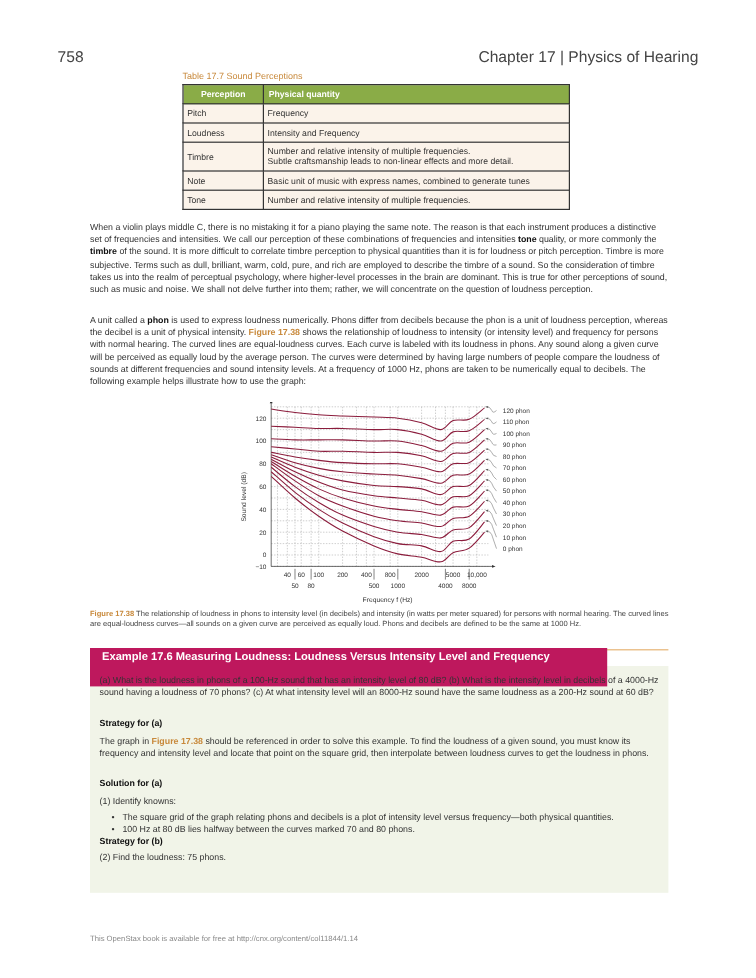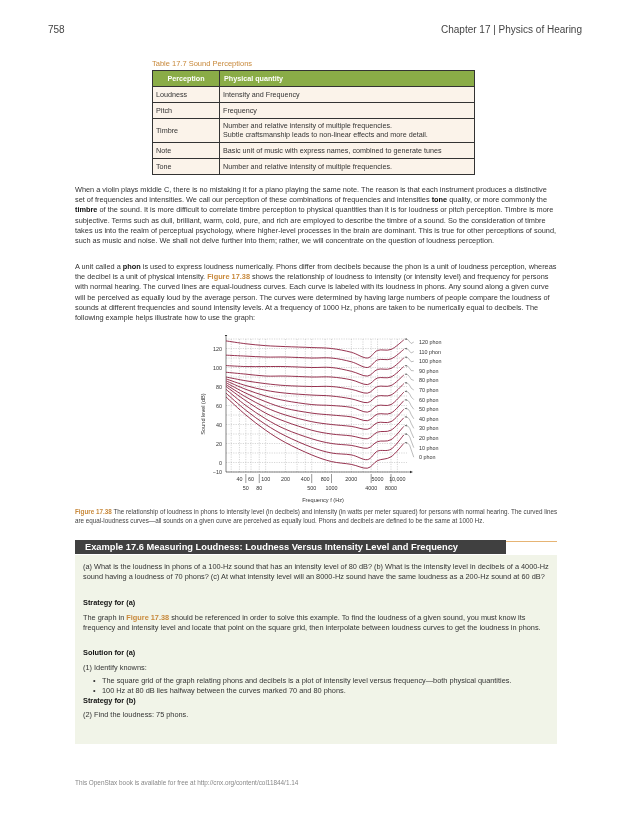--- a/index.html
+++ b/index.html
@@ -1,36 +1,36 @@
 <!DOCTYPE html>
 <html><head>
 <meta charset="utf-8">
 <style>
   html,body{margin:0;padding:0;background:#fff;}
   body{width:630px;height:815px;position:relative;overflow:hidden;font-family:"Liberation Sans",sans-serif;color:#333;}
-  .hdr{position:absolute;top:24px;font-size:10px;color:#444;text-align:right;}
+  .hdr{position:absolute;top:40px;font-size:13px;color:#444;text-align:right;}
   #page-num{left:48px;}
   #chapter{right:48px;}
   #tbl-caption{position:absolute;left:152px;top:59px;font-size:7.5px;color:#c8893b;}
   table.perc{position:absolute;left:152px;top:70px;width:323px;border-collapse:collapse;font-size:7.2px;}
   table.perc th{background:#8aac47;color:#fff;font-weight:bold;text-align:left;height:15px;padding:0 4px;border:1px solid #333;}
   table.perc th:first-child{text-align:center;}
   table.perc td{background:#fbf3ea;border:1px solid #333;padding:2px 3px;vertical-align:middle;line-height:1.3;height:11px;}
   table.perc td:first-child{width:60px;}
   table.perc{border:1.5px solid #222;}
   .para{position:absolute;left:75px;width:482px;font-size:7.35px;line-height:10.2px;color:#333;text-align:left;}
   .para b{color:#111;}
   .figref{color:#c8893b;font-weight:bold;}
   #para1{top:185px;}
   #para2{top:262px;}
   #chart{position:absolute;left:195px;top:335px;width:250px;height:175px;}
   #fig-caption{position:absolute;left:75px;top:508px;width:485px;font-size:6.3px;line-height:8.6px;color:#444;}
   #fig-caption .figlabel{color:#c8893b;font-weight:bold;}
   #ex-bar{position:absolute;left:75px;top:541px;width:482px;height:1px;background:#e6b474;}
-  #ex-title{position:absolute;left:75px;top:540px;width:431px;height:14px;background:#404040;color:#fff;font-weight:bold;font-size:9.3px;line-height:14px;padding-left:10px;box-sizing:border-box;}
+  #ex-title{position:absolute;left:75px;top:540px;width:431px;height:32px;background:#be185d;color:#fff;font-weight:bold;font-size:9.3px;line-height:14px;padding-left:10px;box-sizing:border-box;}
   #ex-panel{position:absolute;left:75px;top:555px;width:482px;height:189px;background:#f1f4e8;}
   .ex{position:absolute;left:83px;width:468px;font-size:7.35px;line-height:10.2px;color:#333;}
   #ex-q{top:562px;}
   #ex-strat-a{top:598px;font-weight:bold;color:#111;}
   #ex-strat-text{top:613px;}
   #ex-sol-a{top:648px;font-weight:bold;color:#111;}
   #ex-step1{top:663px;}
   #ex-bullets{position:absolute;left:102px;top:676px;width:440px;font-size:7.35px;line-height:10.2px;color:#333;margin:0;padding:0;list-style:none;}
   #ex-bullets li{position:relative;padding-left:0;margin-bottom:0;}
   #ex-bullets li::before{content:"•";position:absolute;left:-9px;}
@@ -48,26 +48,26 @@
 <div id="tbl-caption">Table 17.7 Sound Perceptions</div>
 <table class="perc">
   <thead>
     <tr>
       <th>Perception</th>
       <th>Physical quantity</th>
     </tr>
   </thead>
   <tbody>
     <tr>
+      <td>Pitch</td>
+      <td><span>Frequency</span></td>
+    </tr>
+    <tr>
       <td>Loudness</td>
       <td><span>Intensity and Frequency</span></td>
-    </tr>
-    <tr>
-      <td>Pitch</td>
-      <td><span>Frequency</span></td>
     </tr>
     <tr>
       <td>Timbre</td>
       <td><span>Number and relative intensity of multiple frequencies.</span><br><span>Subtle craftsmanship leads to non-linear effects and more detail.</span></td>
     </tr>
     <tr>
       <td>Note</td>
       <td><span>Basic unit of music with express names, combined to generate tunes</span></td>
     </tr>
     <tr>

